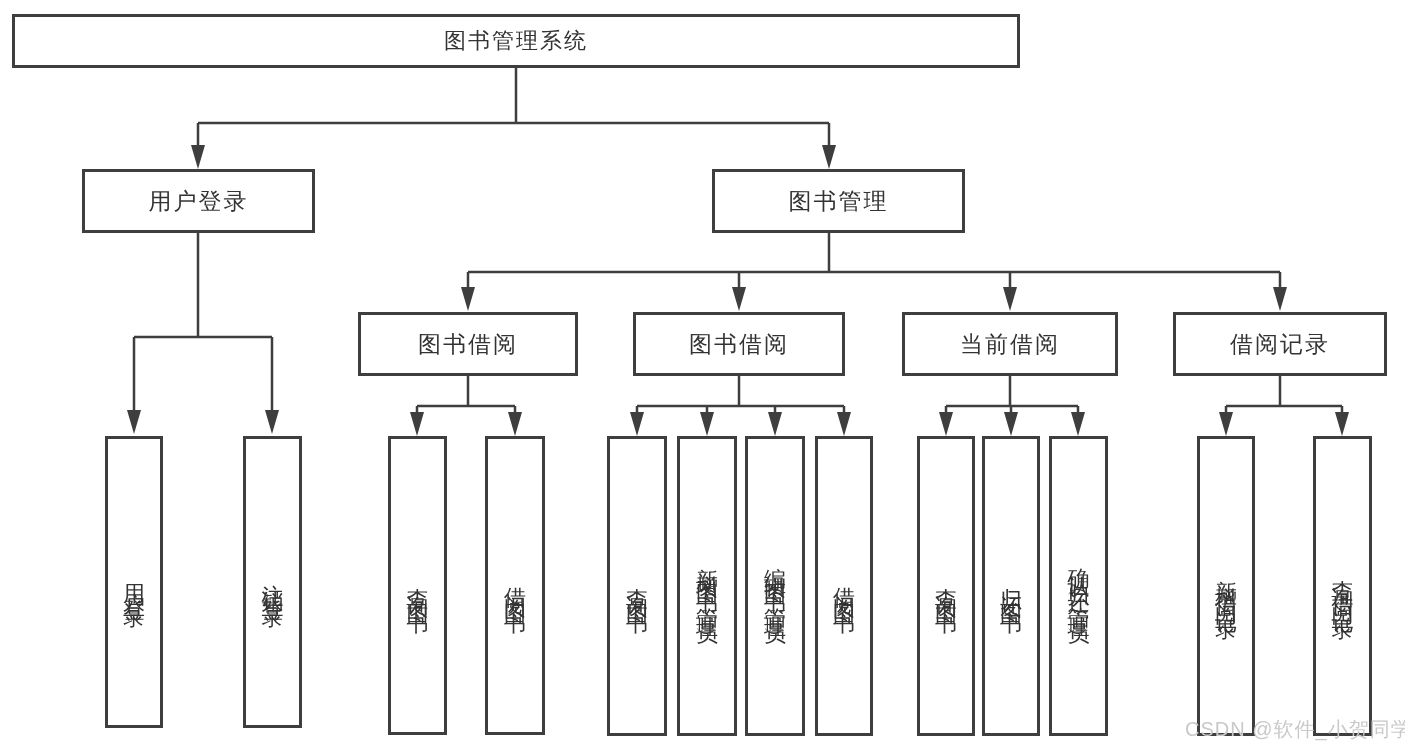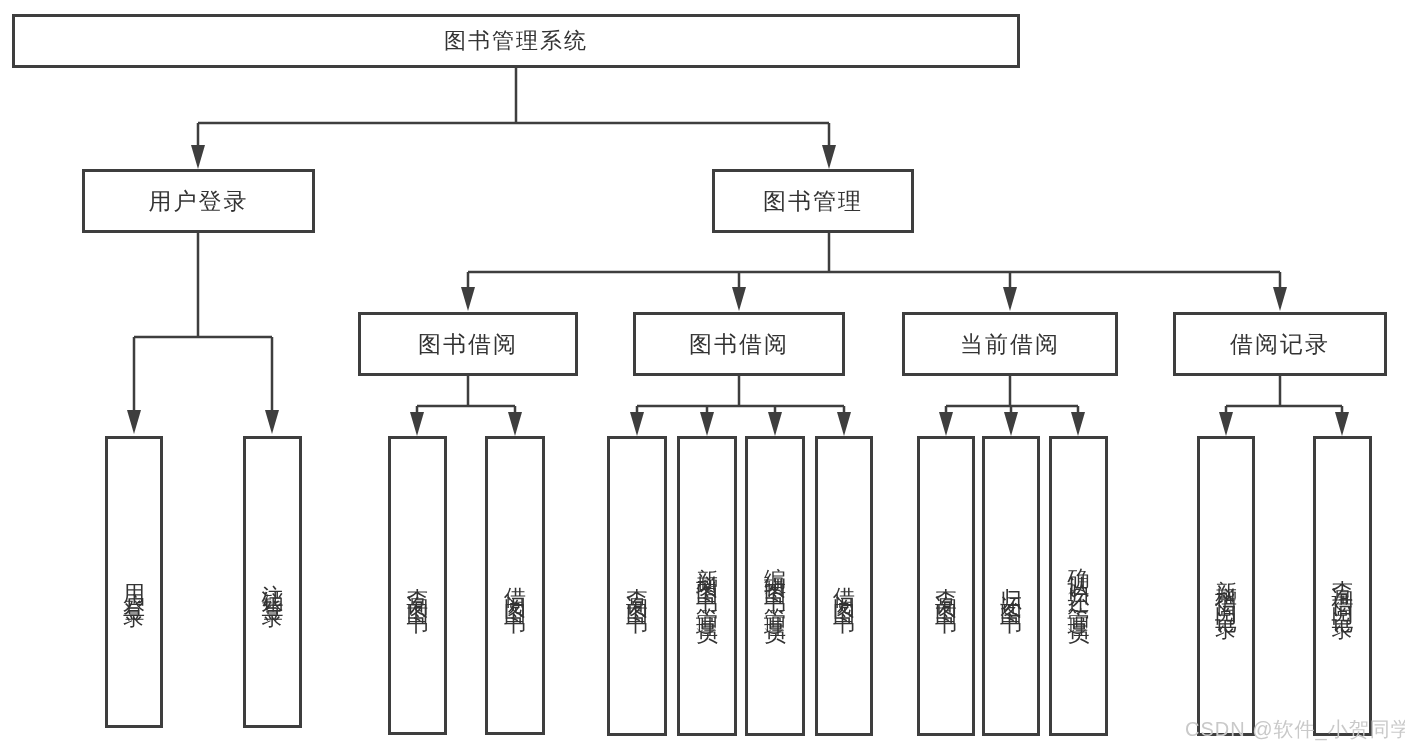--- a/index.html
+++ b/index.html
@@ -57,21 +57,21 @@
     text-orientation: mixed;
     font-size: 22px;
     letter-spacing: 8px;
     line-height: 1;
     white-space: nowrap;
   }
 
   
   .root         { left: 12px;   top: 14px;  width: 1008px; height: 54px; }
   .n-userlogin  { left: 82px;   top: 169px; width: 233px;  height: 64px; }
-  .n-bookmgmt   { left: 712px;  top: 169px; width: 202px;  height: 64px; }
+  .n-bookmgmt   { left: 712px;  top: 169px; width: 253px;  height: 64px; }
   .n-newbooks   { left: 358px;  top: 312px; width: 220px;  height: 64px; }
   .n-borrow     { left: 633px;  top: 312px; width: 212px;  height: 64px; }
   .n-current    { left: 902px;  top: 312px; width: 216px;  height: 64px; }
   .n-records    { left: 1173px; top: 312px; width: 214px;  height: 64px; }
 
   .l-login      { left: 105px;  top: 436px; width: 58px; height: 292px; }
   .l-logout     { left: 243px;  top: 436px; width: 59px; height: 292px; }
   .l-nb-query   { left: 388px;  top: 436px; width: 59px; height: 299px; }
   .l-nb-borrow  { left: 485px;  top: 436px; width: 60px; height: 299px; }
   .l-bb-query   { left: 607px;  top: 436px; width: 60px; height: 300px; }

